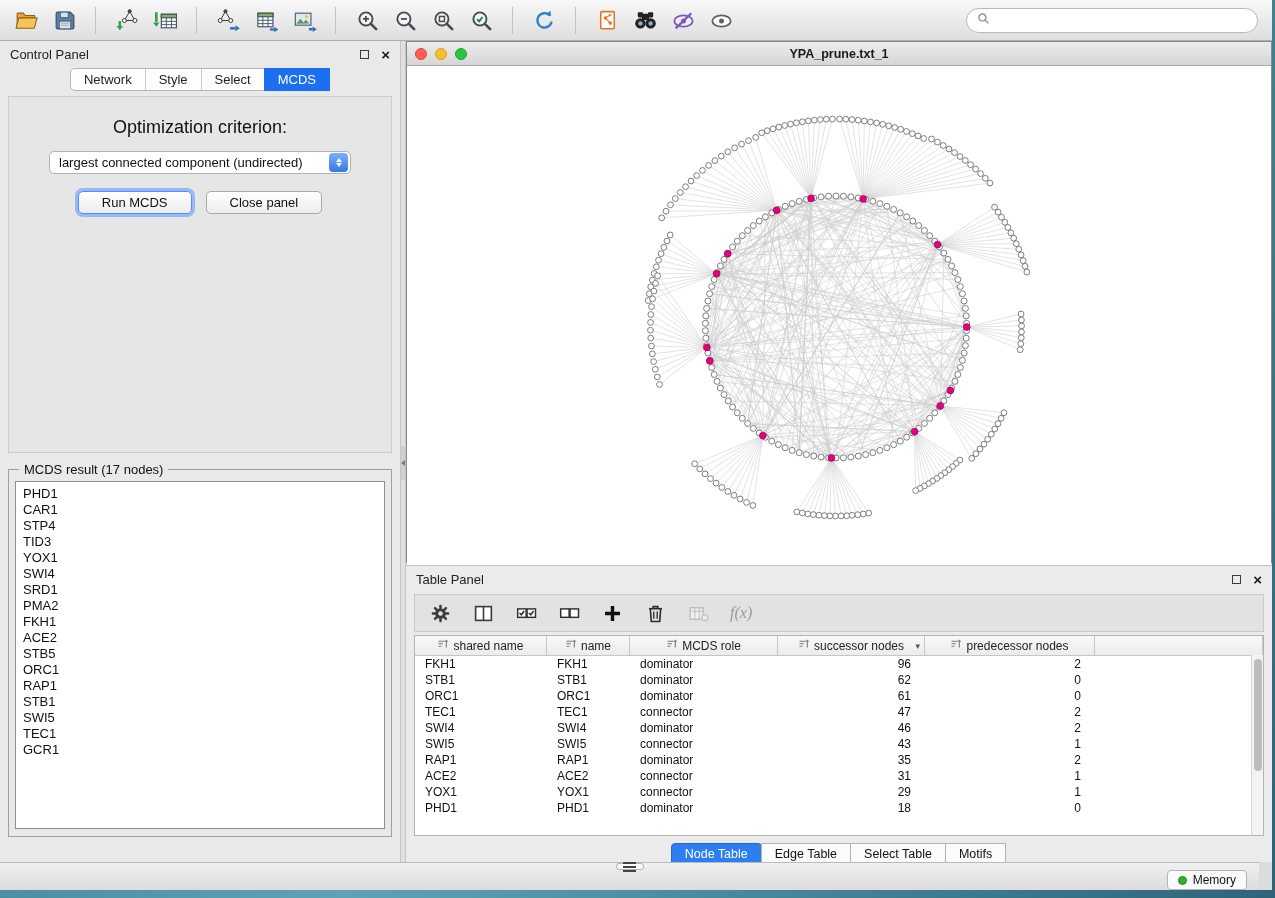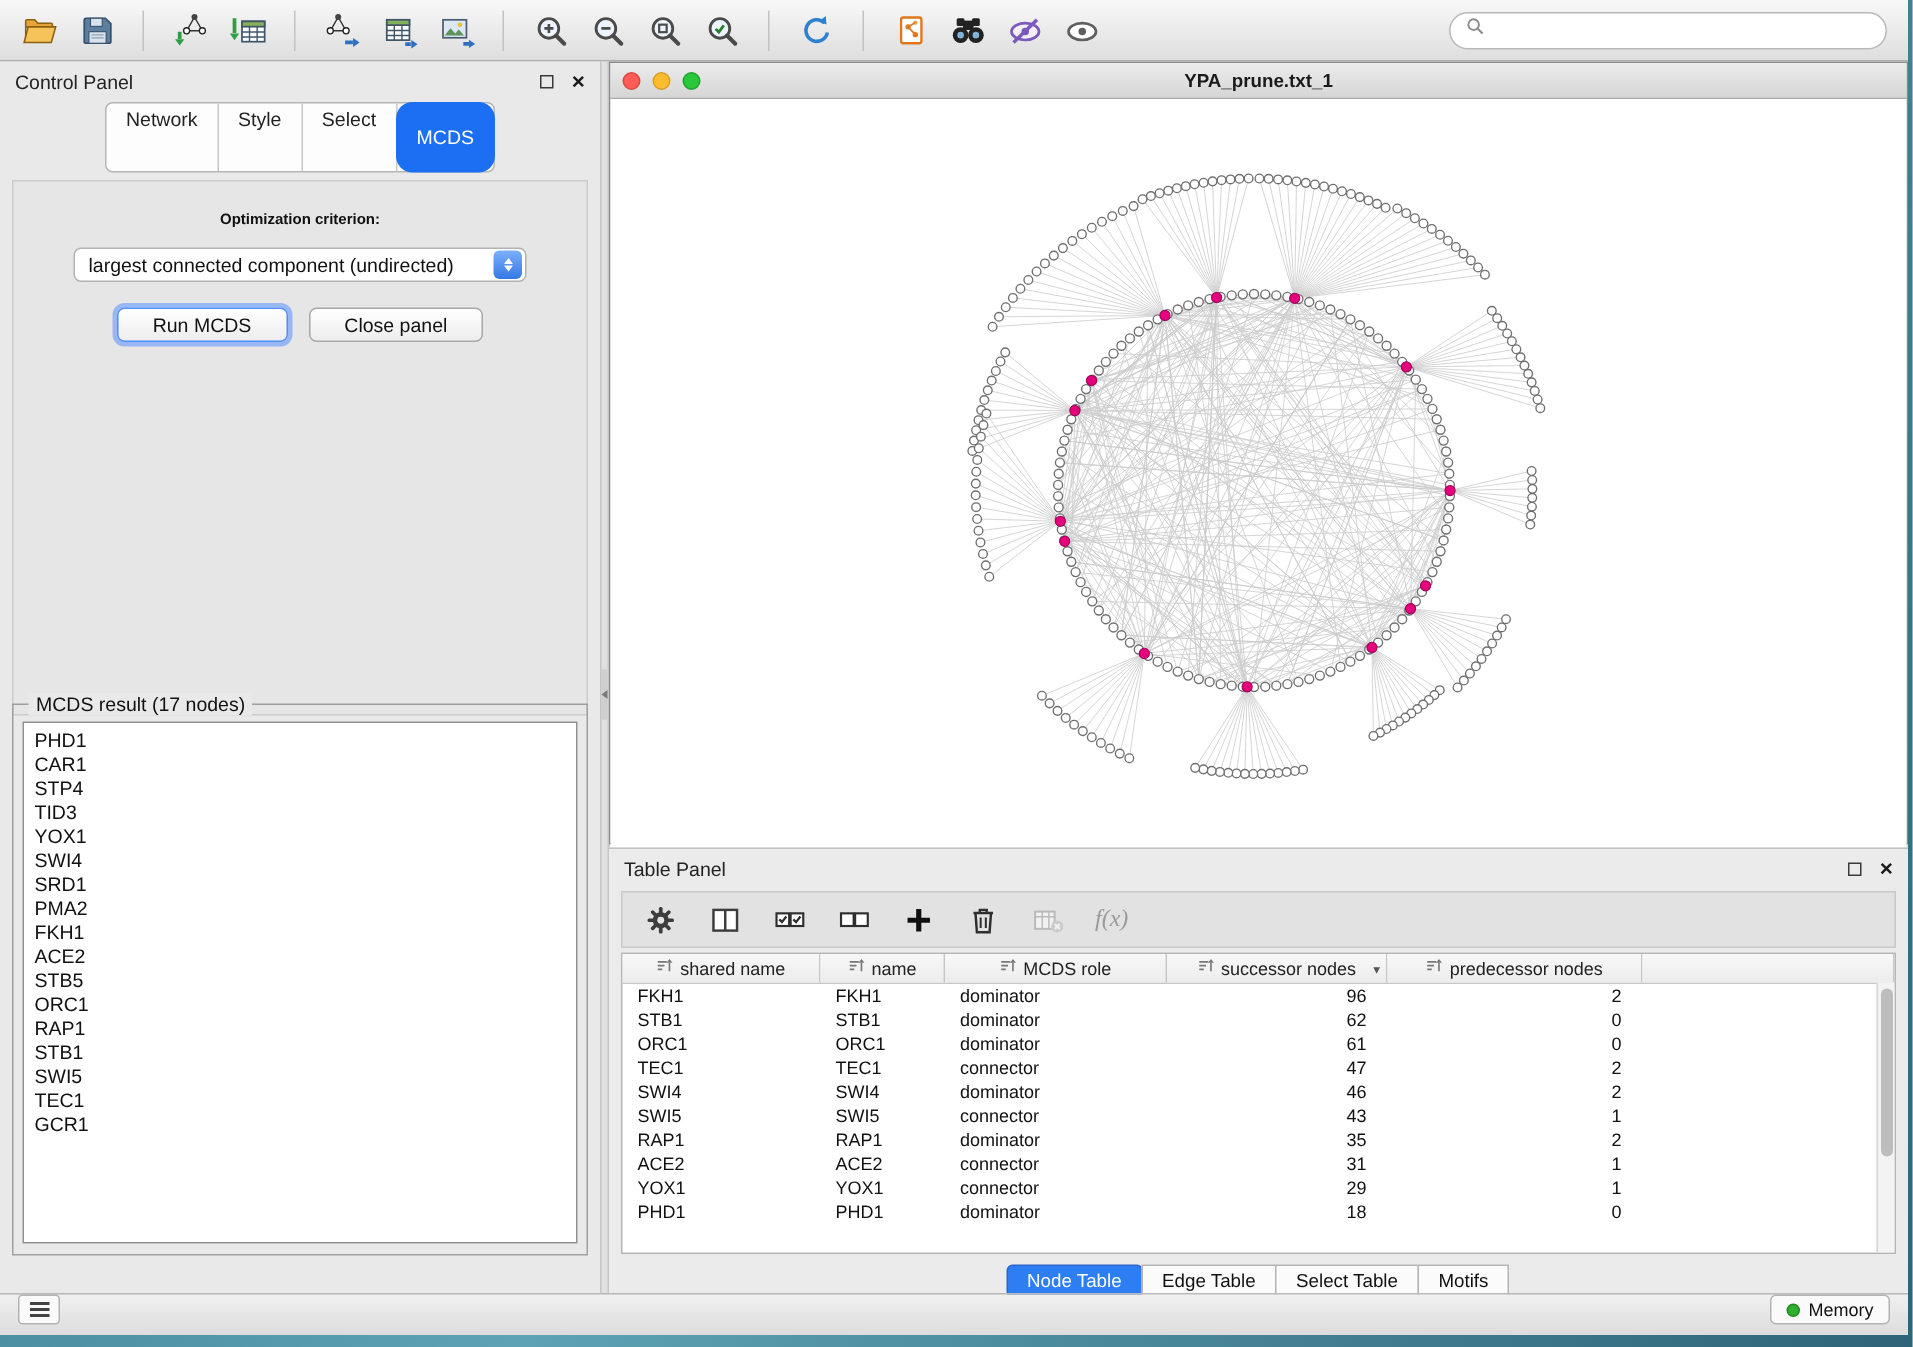--- a/index.html
+++ b/index.html
@@ -27,25 +27,25 @@
   .panel-title-row { height:26px; display:flex; align-items:center; padding:0 10px;
                      font-size:13px; color:#222; }
   .win-btns { margin-left:auto; display:flex; gap:12px; align-items:center; }
   .float-btn { width:9px; height:9px; border:1.5px solid #3a3a3a; display:inline-block; }
   .close-btn { font-size:15px; font-weight:bold; color:#1a1a1a; line-height:1; }
 
   .cp-tabs { display:flex; justify-content:center; margin-top:1px; }
   .seg-wrap { display:flex; border:1px solid #b5b5b5; border-radius:5px; background:#fdfdfd; }
   .seg-item { padding:3px 13px; font-size:13px; color:#222; border-right:1px solid #c9c9c9; }
   .seg-item:last-child { border-right:none; }
-  .seg-item.active { background:#1c6ef2; color:#fff; border-radius:11px; margin:-1px;
-                     padding:16px 14px; border-right:none; }
+  .seg-item.active { background:#1c6ef2; color:#fff; border-radius:0; margin:-1px;
+                     padding:4px 14px; border-right:none; }
 
   .cp-card { margin:5px 8px 0; height:357px; background:#e6e6e6; border:1px solid #cccccc; }
-  .opt-label { text-align:center; margin-top:20px; font-size:10px; color:#111;font-weight:bold; }
+  .opt-label { text-align:center; margin-top:20px; font-size:18px; color:#111; }
   .dropdown { margin:13px auto 0; width:302px; height:23px; background:#fff;
               border:1px solid #b2b2b2; border-radius:5px; display:flex; align-items:center; }
   .dd-value { flex:1; font-size:13px; padding-left:9px; white-space:nowrap; overflow:hidden; color:#111; }
   .dd-stepper { width:19px; height:19px; margin:2px; border-radius:4px;
                 background:linear-gradient(#7cb0fa,#3578e5); display:flex; flex-direction:column;
                 align-items:center; justify-content:center; gap:1px; }
   .dd-up { width:0; height:0; border-left:3.5px solid transparent; border-right:3.5px solid transparent;
            border-bottom:4px solid #fff; }
   .dd-dn { width:0; height:0; border-left:3.5px solid transparent; border-right:3.5px solid transparent;
            border-top:4px solid #fff; }
@@ -110,23 +110,23 @@
              border-left:1px solid #d5d5d5; }
   .thumb { position:absolute; top:4px; left:2px; width:8px; height:112px; background:#bdbdbd;
            border-radius:4px; }
 
   .tp-tabs { display:flex; justify-content:center; margin-top:7px; }
   .ttab { padding:3px 13px; font-size:12.5px; border:1px solid #b3b3b3; background:#fbfbfb;
           color:#111; margin-left:-1px; }
   .ttab.active { background:#2c7ef2; color:#fff; border-color:#2a66cc; border-radius:4px; }
 
   
-  .status-bar { position:absolute; left:0; right:0; bottom:0; height:28px;
+  .status-bar { position:absolute; left:0; right:13px; bottom:0; height:28px;
                 background:linear-gradient(#f0f0f0,#dcdcdc); border-top:1px solid #b9b9b9;
-                display:flex; align-items:flex-start; padding:0 12px; }
+                display:flex; align-items:center; padding:0 12px;flex-direction:column; }
   .sb-btn { width:28px; height:20px; background:#fafafa; border:1px solid #b3b3b3; border-radius:3px;
             display:flex; align-items:center; justify-content:center; }
   .burger { width:13px; height:2px; background:#444;
             box-shadow:0 4px 0 #444, 0 -4px 0 #444; }
   .mem-btn { margin-left:auto; display:flex; align-items:center; gap:6px; padding:2px 10px;
              border:1px solid #b3b3b3; border-radius:4px; background:#fafafa; font-size:12px; color:#111; }
   .mem-dot { width:9px; height:9px; border-radius:50%; background:#2fae2f; border:1px solid #1f8a1f; }
 </style>
 </head>
 <body>

